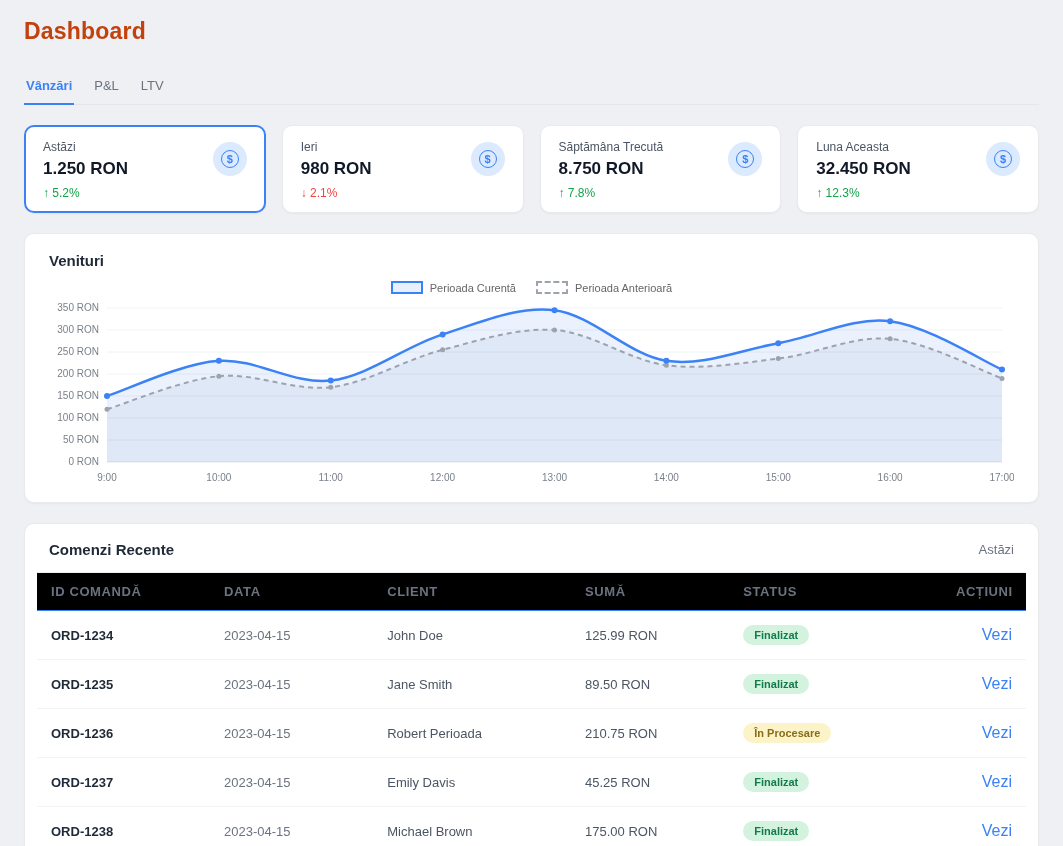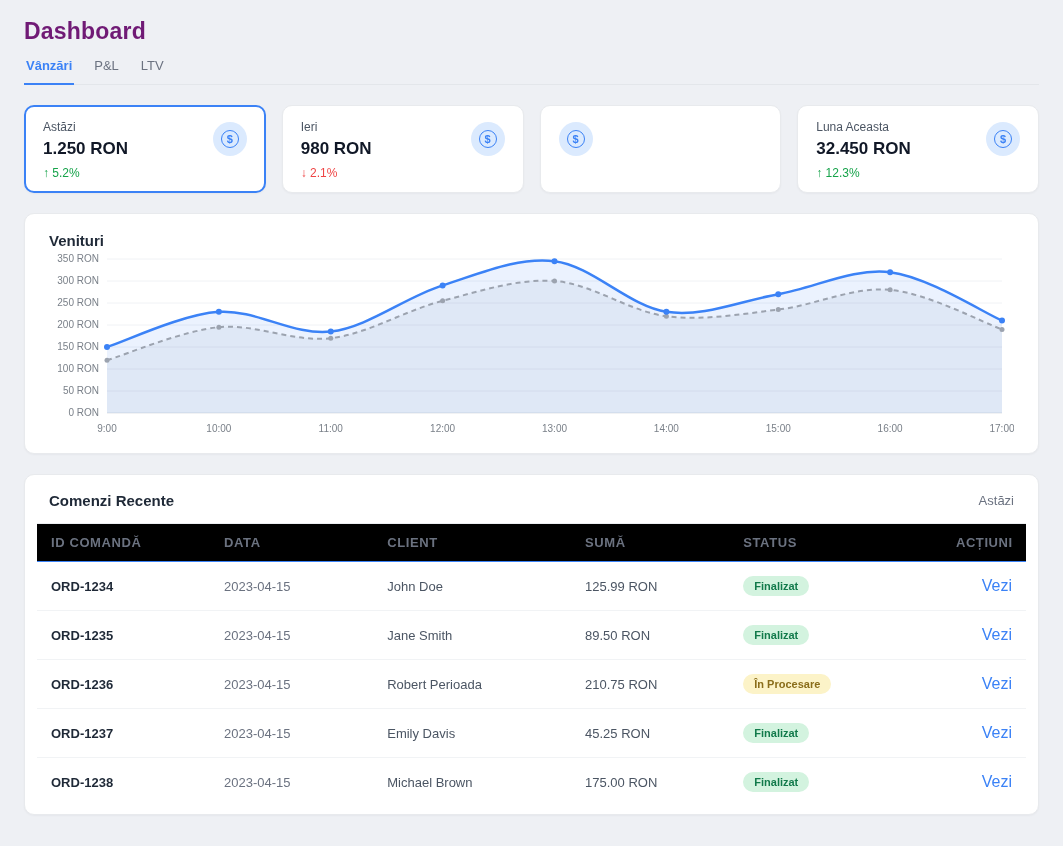--- a/index.html
+++ b/index.html
@@ -1,19 +1,19 @@
 <!DOCTYPE html>
 <html><head>
 <meta charset="utf-8">
 <style>
   *{margin:0;padding:0;box-sizing:border-box;}
   html,body{width:1063px;height:846px;}
   body{background:#eef0f4;font-family:"Liberation Sans","DejaVu Sans",sans-serif;color:#1f2937;overflow:hidden;}
   .page{padding:18px 24px 24px;}
-  h1{font-size:23px;font-weight:700;color:#701a75;margin-bottom:4px;letter-spacing:.2px;}
+  h1{font-size:23px;font-weight:700;color:#c2410c;margin-bottom:24px;letter-spacing:.2px;}
 
   .tabs{display:flex;gap:18px;border-bottom:1px solid #e3e6ea;margin-bottom:20px;}
   .tab{padding:9px 2px 10px;font-size:13px;color:#6b7280;cursor:pointer;border-bottom:2px solid transparent;margin-bottom:-1px;font-weight:500;}
   .tab.active{color:#3b82f6;border-bottom-color:#3b82f6;font-weight:600;}
 
   .stats{display:grid;grid-template-columns:repeat(4,1fr);gap:16px;margin-bottom:20px;}
   .stat-card{background:#fff;border:1px solid #e8eaed;border-radius:10px;padding:14px 18px 12px;display:flex;justify-content:space-between;box-shadow:0 1px 2px rgba(16,24,40,.04);cursor:pointer;min-height:84px;}
   .stat-card.selected{border:2px solid #3b82f6;padding:13px 17px 11px;}
   .stat-label{font-size:12px;color:#4b5563;}
   .stat-value{font-size:17px;font-weight:700;color:#111827;margin:5px 0 7px;}
@@ -79,38 +79,53 @@
         <div>
           <div class="stat-label">Ieri</div>
           <div class="stat-value">980 RON</div>
           <div class="stat-change down">↓ 2.1%</div>
         </div>
         <span class="stat-icon">
           <span class="ring">$</span>
         </span>
       </div>
       <div class="stat-card">
+        <div>
+          <div class="stat-label">Săptămâna Trecută</div>
+          <div class="stat-value">8.750 RON</div>
+          <div class="stat-change up">↑ 7.8%</div>
+        </div>
         <span class="stat-icon">
           <span class="ring">$</span>
         </span>
       </div>
       <div class="stat-card">
         <div>
           <div class="stat-label">Luna Aceasta</div>
           <div class="stat-value">32.450 RON</div>
           <div class="stat-change up">↑ 12.3%</div>
         </div>
         <span class="stat-icon">
           <span class="ring">$</span>
         </span>
       </div>
     </div>
 
   <div class="card chart-card">
     <div class="section-title">Venituri</div>
+    <div class="legend" id="legend">
+        <div class="legend-item">
+          <span class="swatch solid" style="border-color: rgb(59, 130, 246); background: rgba(59, 130, 246, 0.12);"></span>
+          <span>Perioada Curentă</span>
+        </div>
+        <div class="legend-item">
+          <span class="swatch dashed" style="border-color: rgb(156, 163, 175);"></span>
+          <span>Perioada Anterioară</span>
+        </div>
+      </div>
     <svg id="chart" xmlns="http://www.w3.org/2000/svg" width="965" height="192">
         <line x1="58" x2="953" y1="164" y2="164" stroke="#e3e6ea" stroke-width="1"></line>
         <text class="tick" x="50" y="167" text-anchor="end">0 RON</text>
         <line x1="58" x2="953" y1="142" y2="142" stroke="#f0f2f5" stroke-width="1"></line>
         <text class="tick" x="50" y="145" text-anchor="end">50 RON</text>
         <line x1="58" x2="953" y1="120" y2="120" stroke="#f0f2f5" stroke-width="1"></line>
         <text class="tick" x="50" y="123" text-anchor="end">100 RON</text>
         <line x1="58" x2="953" y1="98" y2="98" stroke="#f0f2f5" stroke-width="1"></line>
         <text class="tick" x="50" y="101" text-anchor="end">150 RON</text>
         <line x1="58" x2="953" y1="76" y2="76" stroke="#f0f2f5" stroke-width="1"></line>

